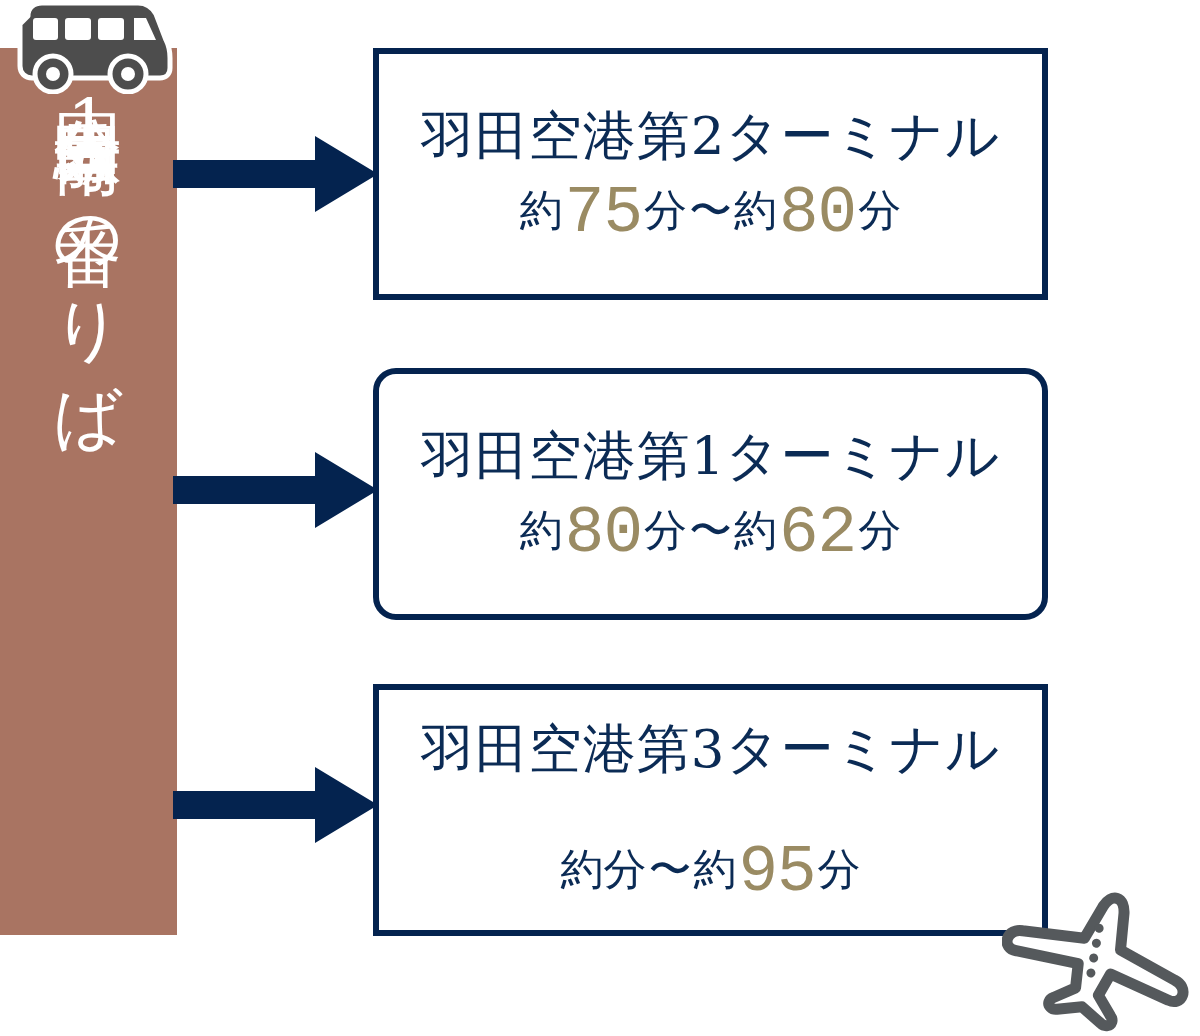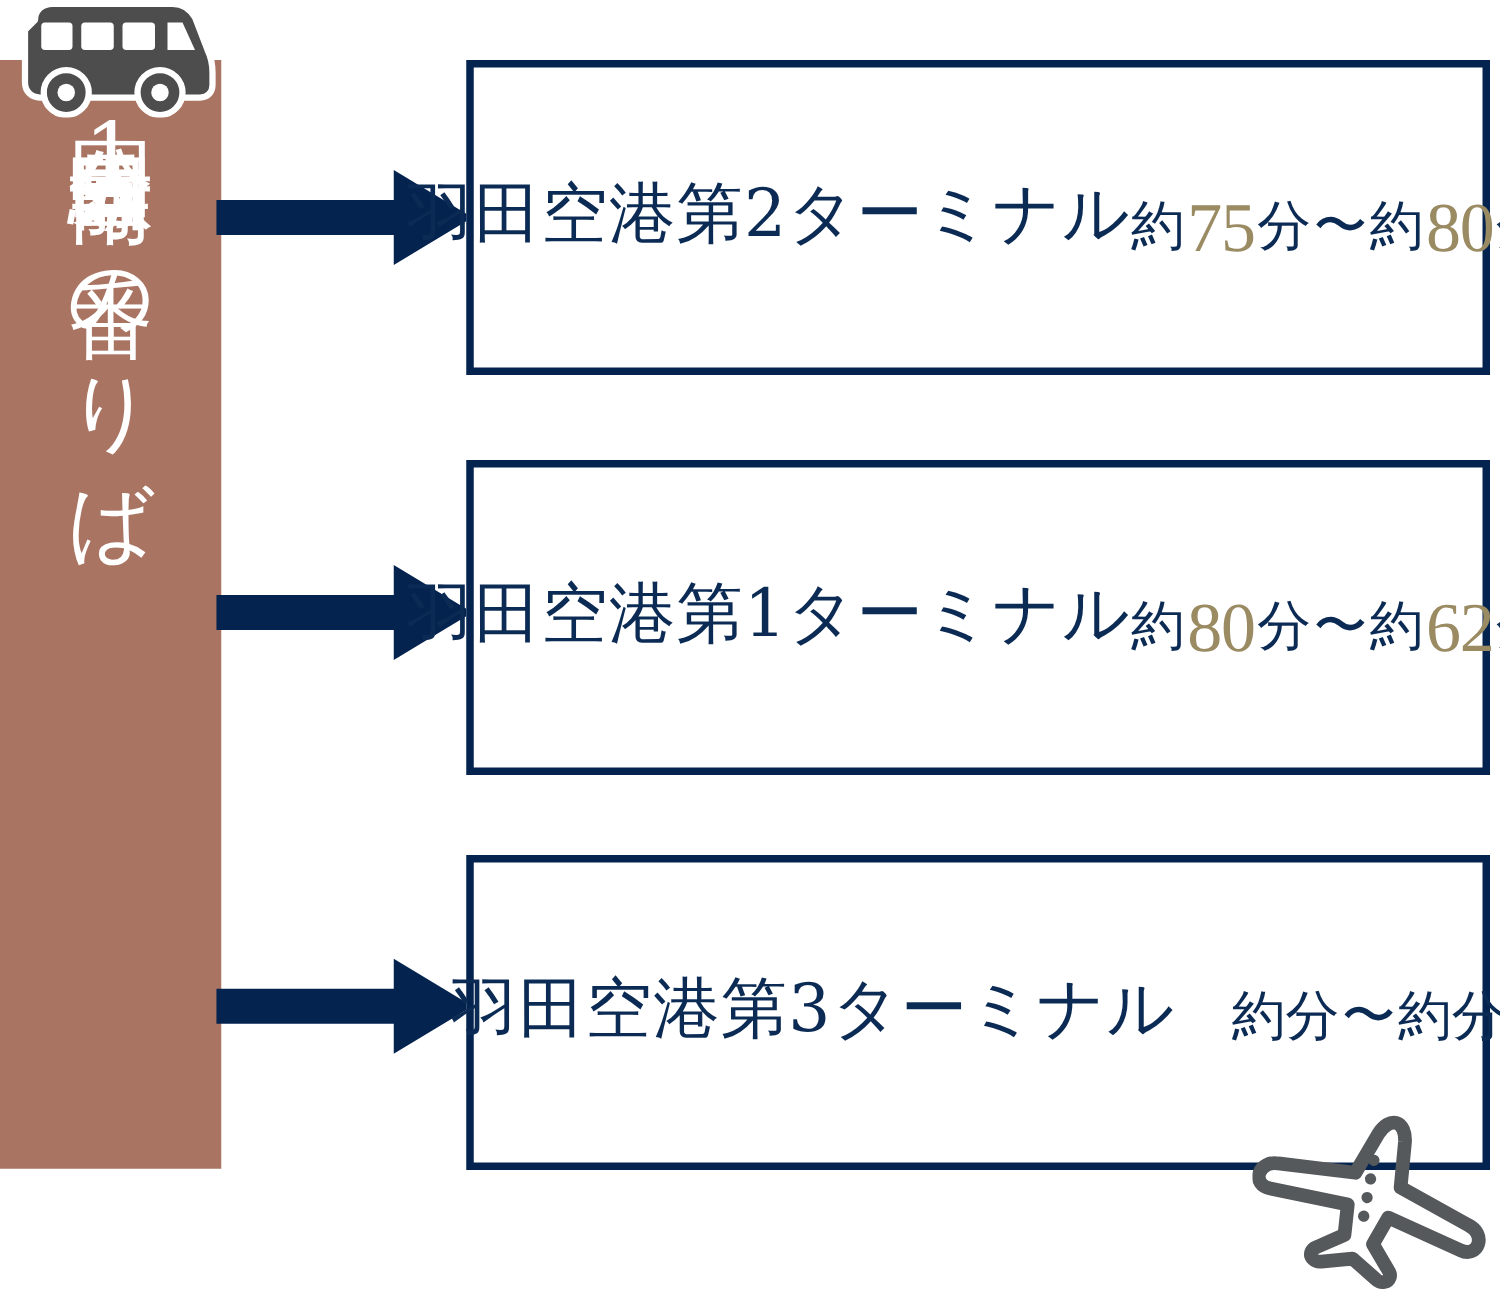--- a/index.html
+++ b/index.html
@@ -63,30 +63,31 @@
     height: 92px;
   }
   #arrow-1 { top: 128px; }
   #arrow-2 { top: 444px; }
   #arrow-3 { top: 759px; }
 
   
   .dest-box {
     position: absolute;
     left: 373px;
-    width: 819px;
+    width: 675px;
     box-sizing: border-box;
     border: 6px solid #04234f;
     background: #ffffff;
     display: flex;
+    flex-direction: column;
     justify-content: center;
     align-items: center;
   }
   #dest-box-0 { top: 48px;  height: 252px; }
-  #dest-box-1 { top: 368px; height: 252px; }
+  #dest-box-1 { top: 368px; height: 252px; border-radius: 23px; }
   #dest-box-2 { top: 684px; height: 252px; gap: 45px; }
 
   .dest-title {
     font-family: "DejaVu Serif", "Liberation Serif", serif;
     font-size: 53px;
     letter-spacing: 1px;
     color: #0b2b55;
     line-height: 1.1;
     white-space: nowrap;
     margin-bottom: 4px;
@@ -101,22 +102,22 @@
   }
   .dur-approx,
   .dur-unit,
   .dur-sep {
     font-family: "DejaVu Serif", "Liberation Serif", serif;
     font-size: 43px;
     color: #0b2b55;
   }
   .dur-sep { padding: 0 2px; }
   .dur-num {
-    font-family: Liberation Serif, serif;
-    font-size: 56px;
+    font-family: Liberation Mono, monospace;
+    font-size: 66px;
     color: #9a8b63;
     letter-spacing: -1px;
     padding: 0 2px;
     position: relative;
     top: 6px;
   }
 
   
   #plane-icon {
     position: absolute;
@@ -193,20 +194,21 @@
   </div>
 </div>
 
 <div class="dest-box" id="dest-box-2">
   <div class="dest-title">羽田空港第3ターミナル</div>
   <div class="dest-duration">
     <span class="dur-approx">約</span>
     <span class="dur-unit">分</span>
     <span class="dur-sep">〜</span>
     <span class="dur-approx">約</span>
+    <span class="dur-num">95</span>
     <span class="dur-unit">分</span>
   </div>
 </div>
 
 <div id="plane-icon">
   <svg viewBox="0 0 196 152" width="196" height="152" xmlns="http://www.w3.org/2000/svg">
     <g transform="rotate(18 98 76)">
       <path d="M96 14
                C101 14 105 19 107 26
                L115 62

